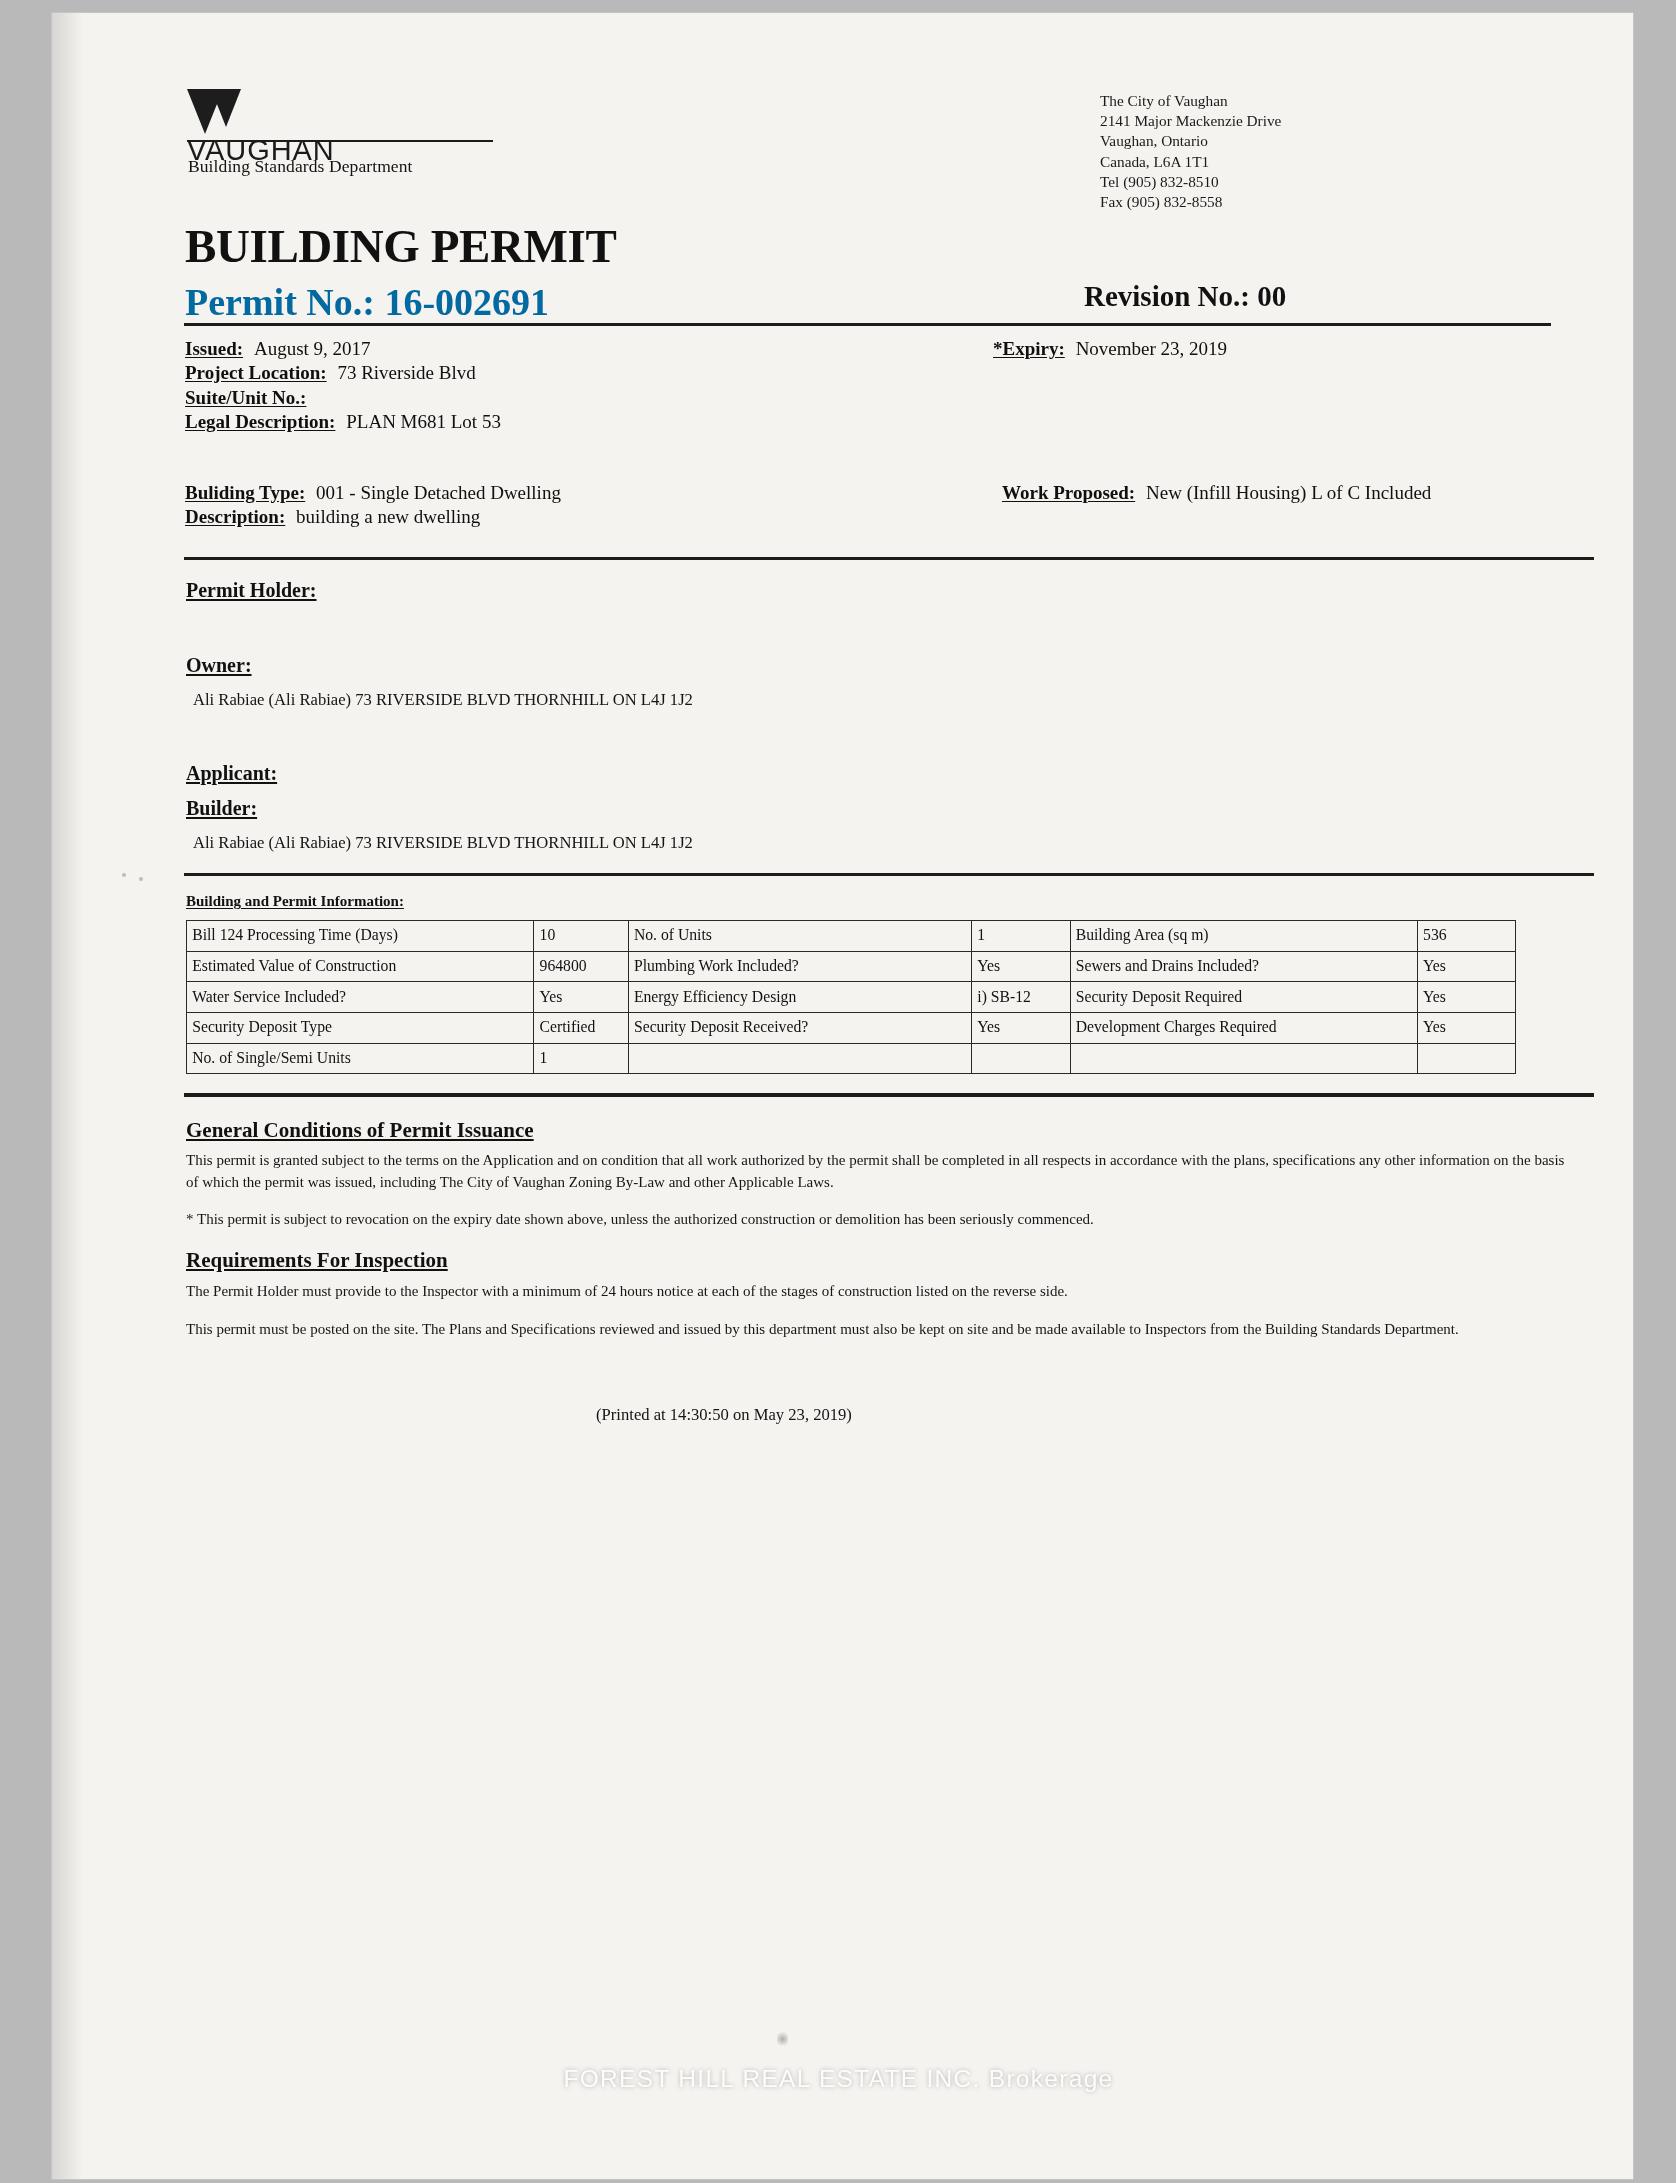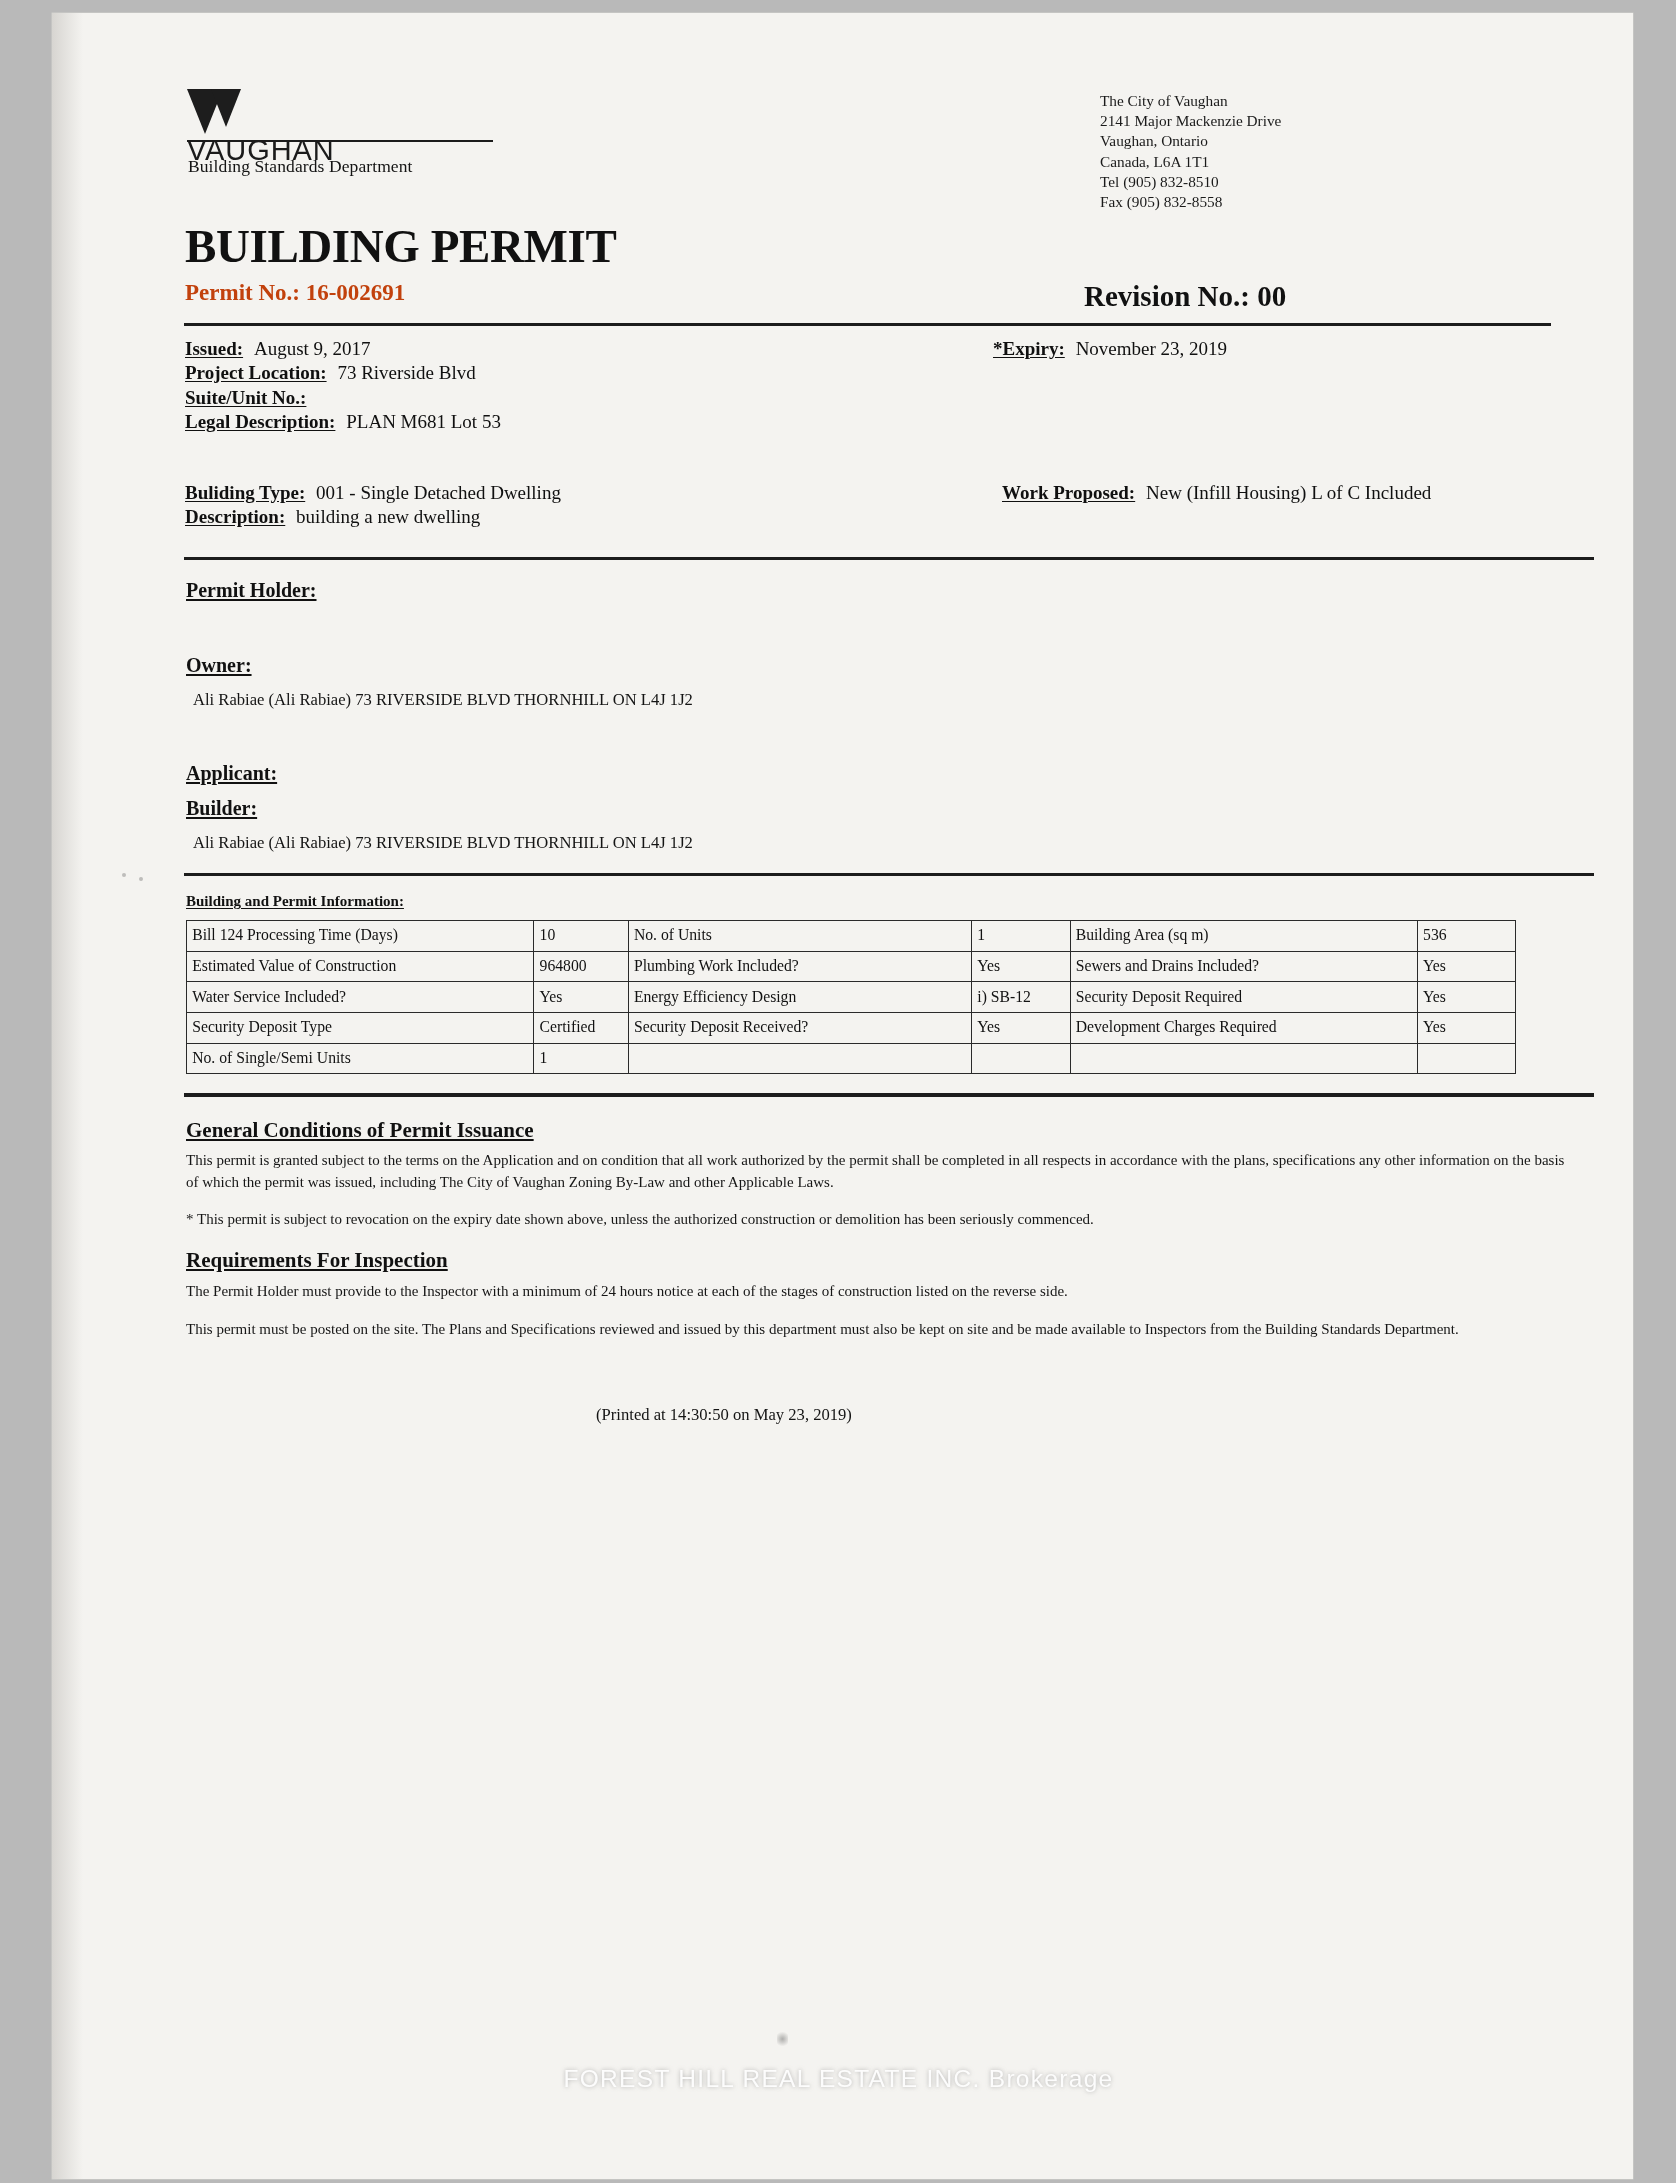--- a/index.html
+++ b/index.html
@@ -121,23 +121,23 @@
   }
   .permit-line {
     position: relative;
     margin: 7.9px 0 0 0;
     height: 40px;
   }
   .permit-no {
     position: absolute;
     left: 46px;
     top: 0;
-    font-size: 23px;
-    font-weight: bold;
-    color: #c2410c;
+    font-size: 38px;
+    font-weight: bold;
+    color: #0369a1;
   }
   .revision-no {
     position: absolute;
     left: 945px;
     top: 0;
     font-size: 29px;
     font-weight: bold;
     color: #111;
   }
   .rule {

